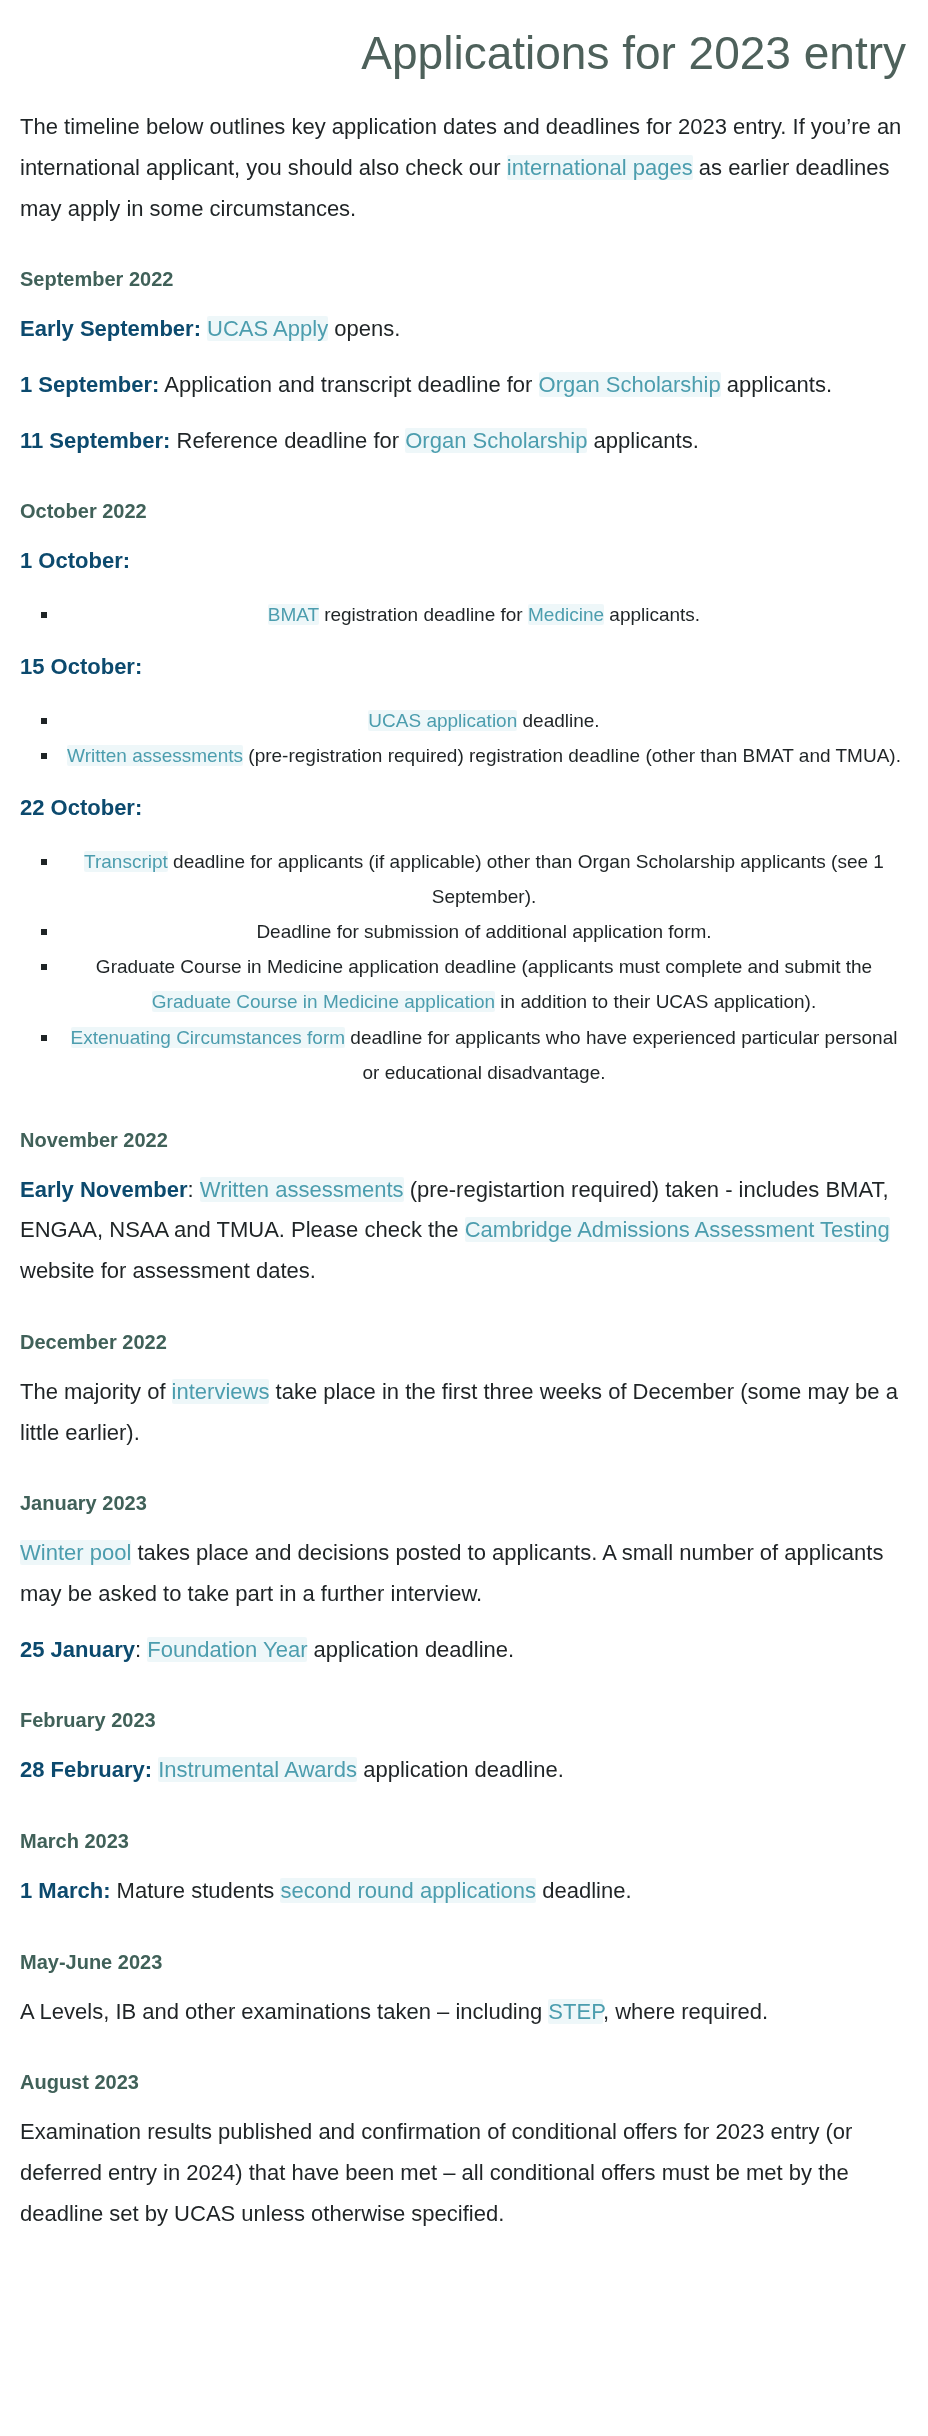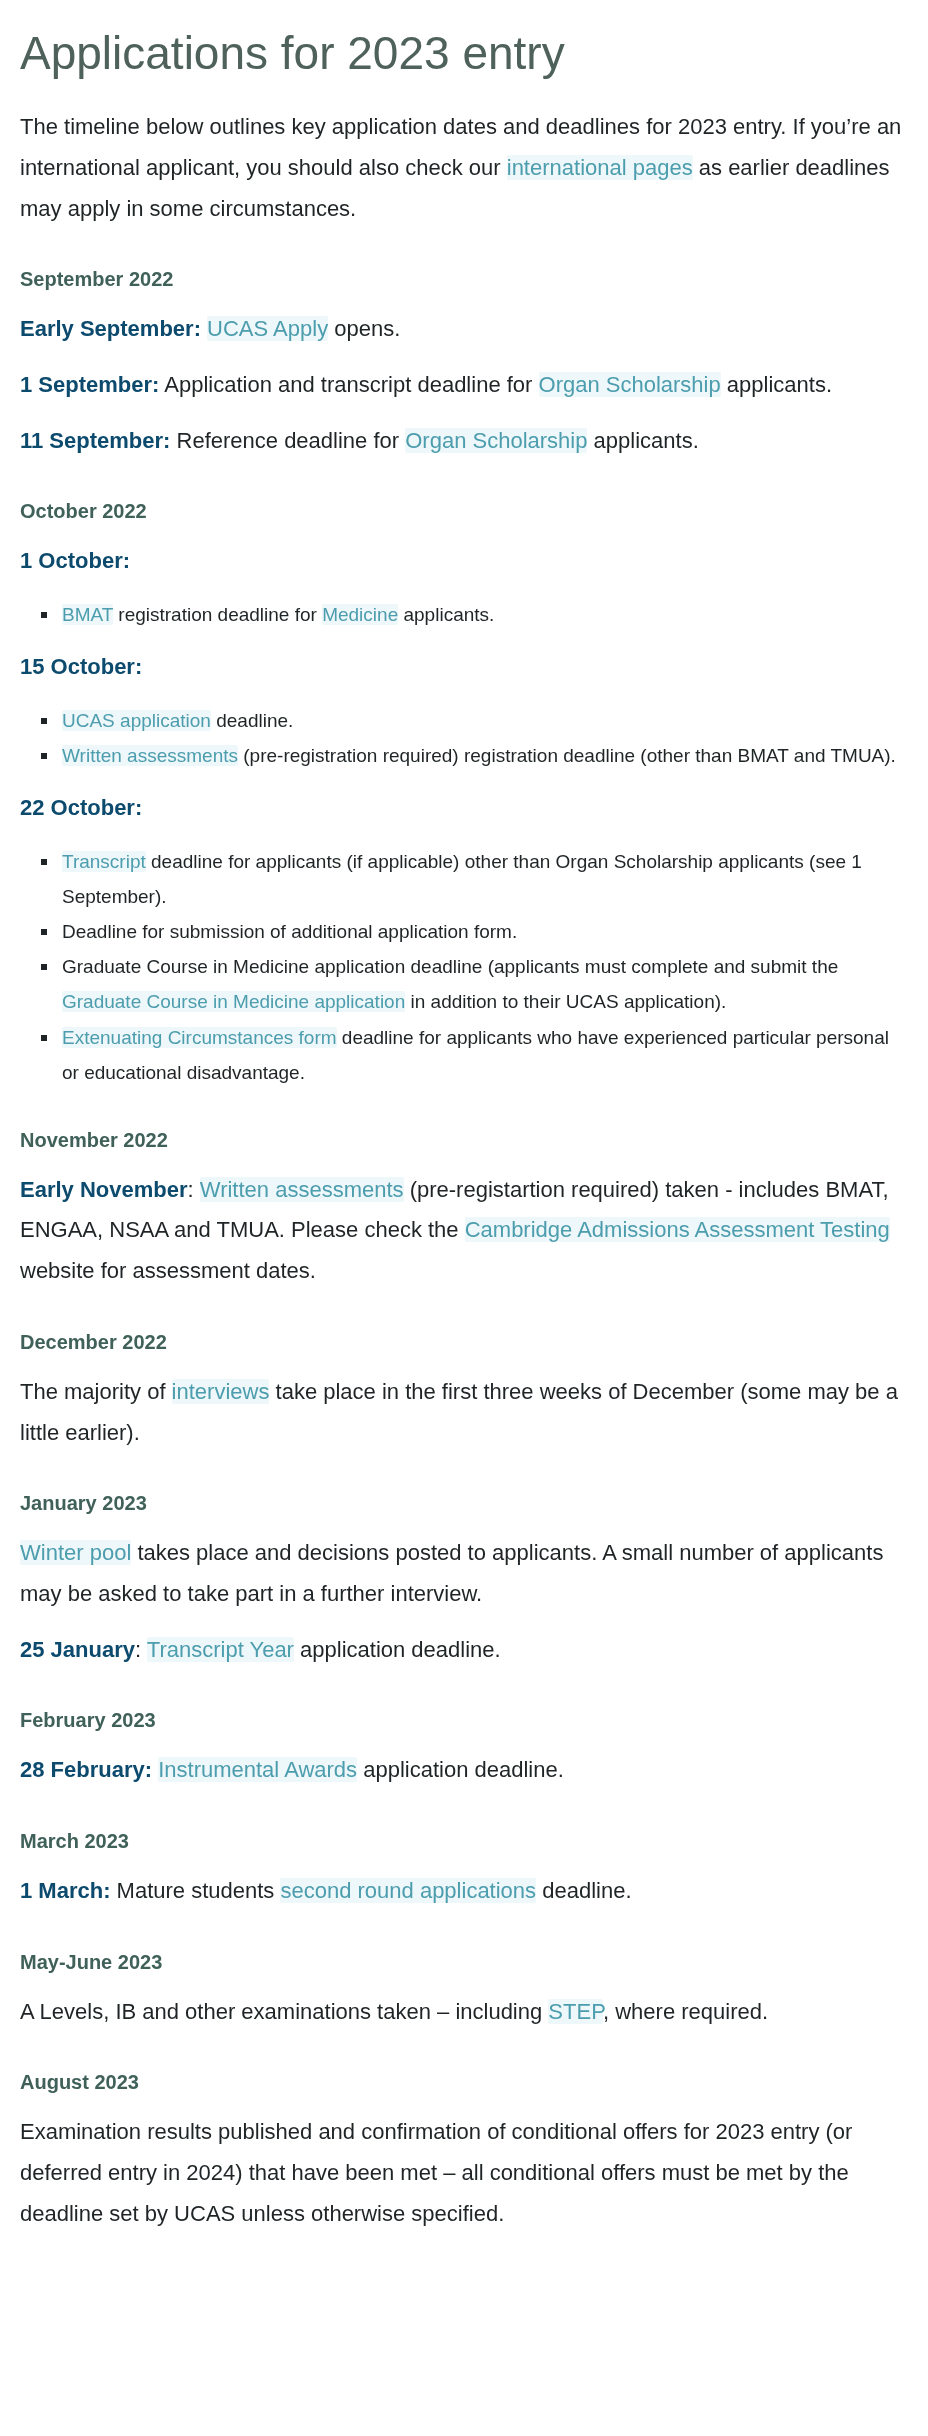--- a/index.html
+++ b/index.html
@@ -22,41 +22,42 @@
     width: 928px;
     min-height: 2436px;
     padding: 18px 22px 46px 20px;
   }
   h1[data-name="page-title"] {
     font-size: 46px;
     font-weight: 300;
     color: var(--heading);
     margin: 8px 0 26px 0;
     line-height: 1.2;
+    text-align: right;
   }
   h2[data-name="section-heading"] {
     font-size: 20px;
     font-weight: 700;
     color: var(--section-heading);
     margin: 38px 0 18px 0;
     line-height: 1.2;
   }
   p[data-name="paragraph"] {
     font-size: 22px;
     line-height: 1.85;
     margin: 15px 0;
   }
   ul[data-name="bullet-list"] {
     list-style: none;
     margin: 15px 0;
     padding-left: 42px;
     font-size: 19px;
     line-height: 1.85;
   }
-  li[data-name="list-item"] { position: relative; }
+  li[data-name="list-item"] { position: relative; text-align: center; }
   li[data-name="list-item"]::before {
     content: "";
     position: absolute;
     left: -21px;
     top: 15px;
     width: 6px;
     height: 6px;
     background: var(--body-text);
   }
   a[data-name="text-link"] {
@@ -108,21 +109,21 @@
         <h2 data-name="section-heading">November 2022</h2>
         <p data-name="paragraph"><strong data-name="date-label">Early November</strong><span data-name="text-run">: </span><a href="#" data-name="text-link">Written assessments</a><span data-name="text-run"> (pre-registartion required) taken - includes BMAT, ENGAA, NSAA and TMUA. Please check the </span><a href="#" data-name="text-link">Cambridge Admissions Assessment Testing</a><span data-name="text-run"> website for assessment dates.</span></p>
       </section>
       <section data-name="timeline-section">
         <h2 data-name="section-heading">December 2022</h2>
         <p data-name="paragraph"><span data-name="text-run">The majority of </span><a href="#" data-name="text-link">interviews</a><span data-name="text-run"> take place in the first three weeks of December (some may be a little earlier).</span></p>
       </section>
       <section data-name="timeline-section">
         <h2 data-name="section-heading">January 2023</h2>
         <p data-name="paragraph"><a href="#" data-name="text-link">Winter pool</a><span data-name="text-run"> takes place and decisions posted to applicants. A small number of applicants may be asked to take part in a further interview.</span></p>
-        <p data-name="paragraph"><strong data-name="date-label">25 January</strong><span data-name="text-run">: </span><a href="#" data-name="text-link">Transcript Year</a><span data-name="text-run"> application deadline.</span></p>
+        <p data-name="paragraph"><strong data-name="date-label">25 January</strong><span data-name="text-run">: </span><a href="#" data-name="text-link">Foundation Year</a><span data-name="text-run"> application deadline.</span></p>
       </section>
       <section data-name="timeline-section">
         <h2 data-name="section-heading">February 2023</h2>
         <p data-name="paragraph"><strong data-name="date-label">28 February:</strong><span data-name="text-run"> </span><a href="#" data-name="text-link">Instrumental Awards</a><span data-name="text-run"> application deadline.</span></p>
       </section>
       <section data-name="timeline-section">
         <h2 data-name="section-heading">March 2023</h2>
         <p data-name="paragraph"><strong data-name="date-label">1 March:</strong><span data-name="text-run"> Mature students </span><a href="#" data-name="text-link">second round applications</a><span data-name="text-run"> deadline.</span></p>
       </section>
       <section data-name="timeline-section">

